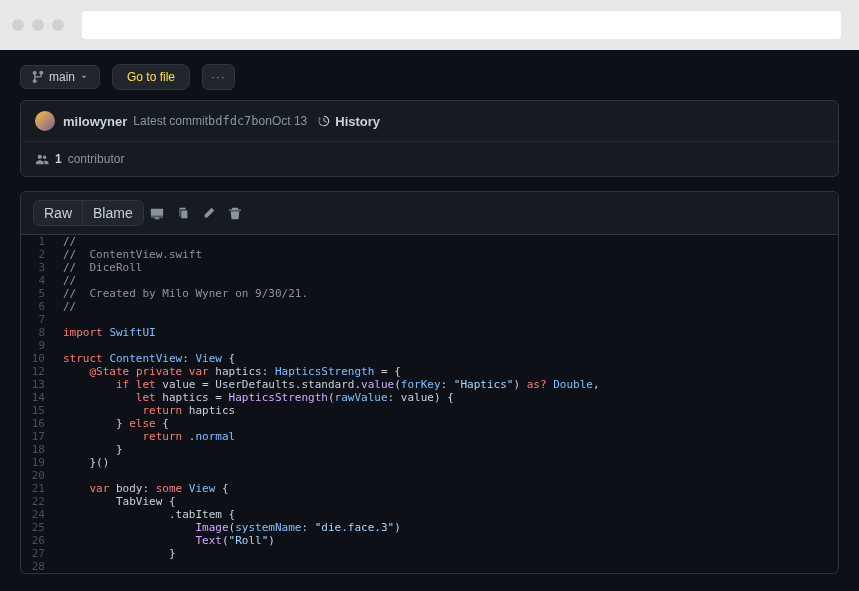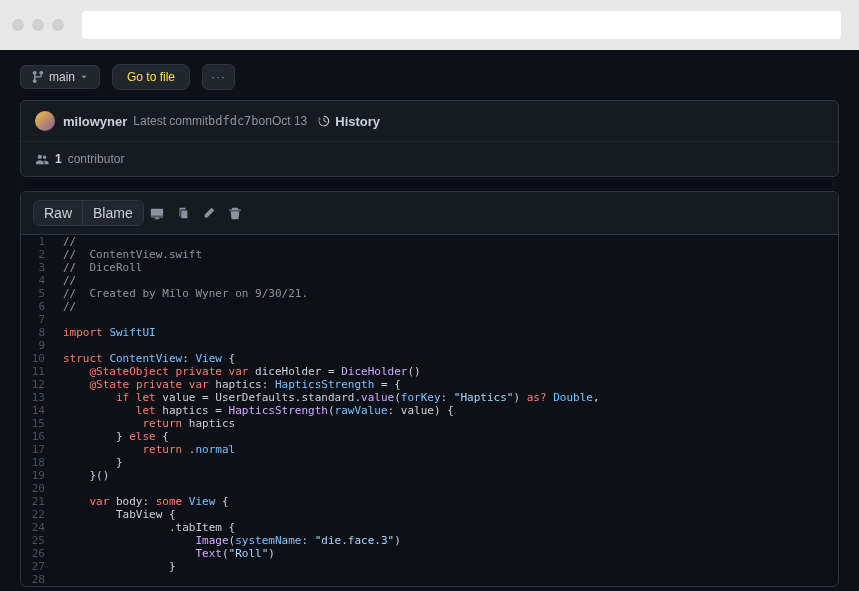--- a/index.html
+++ b/index.html
@@ -259,21 +259,20 @@
         <div class="code-line"><span class="line-num">1</span><span class="line-content"><span class="tok-comment">//</span></span></div>
         <div class="code-line"><span class="line-num">2</span><span class="line-content"><span class="tok-comment">//  ContentView.swift</span></span></div>
         <div class="code-line"><span class="line-num">3</span><span class="line-content"><span class="tok-comment">//  DiceRoll</span></span></div>
         <div class="code-line"><span class="line-num">4</span><span class="line-content"><span class="tok-comment">//</span></span></div>
         <div class="code-line"><span class="line-num">5</span><span class="line-content"><span class="tok-comment">//  Created by Milo Wyner on 9/30/21.</span></span></div>
         <div class="code-line"><span class="line-num">6</span><span class="line-content"><span class="tok-comment">//</span></span></div>
         <div class="code-line"><span class="line-num">7</span><span class="line-content"></span></div>
         <div class="code-line"><span class="line-num">8</span><span class="line-content"><span class="tok-keyword">import</span><span> </span><span class="tok-type">SwiftUI</span></span></div>
         <div class="code-line"><span class="line-num">9</span><span class="line-content"></span></div>
         <div class="code-line"><span class="line-num">10</span><span class="line-content"><span class="tok-keyword">struct</span><span> </span><span class="tok-type">ContentView</span><span>: </span><span class="tok-type">View</span><span> {</span></span></div>
-        <div class="code-line"><span class="line-num">11</span><span class="line-content"><span>    </span><span class="tok-keyword">@StateObject</span><span> </span><span class="tok-keyword">private</span><span> </span><span class="tok-keyword">var</span><span> diceHolder </span><span>= </span><span class="tok-func">DiceHolder</span><span>()</span></span></div>
         <div class="code-line"><span class="line-num">12</span><span class="line-content"><span>    </span><span class="tok-keyword">@State</span><span> </span><span class="tok-keyword">private</span><span> </span><span class="tok-keyword">var</span><span> haptics: </span><span class="tok-type">HapticsStrength</span><span> = {</span></span></div>
         <div class="code-line"><span class="line-num">13</span><span class="line-content"><span>        </span><span class="tok-keyword">if</span><span> </span><span class="tok-keyword">let</span><span> value = UserDefaults.standard.</span><span class="tok-func">value</span><span>(</span><span class="tok-prop">forKey</span><span>: </span><span class="tok-string">"Haptics"</span><span>) </span><span class="tok-keyword">as?</span><span> </span><span class="tok-type">Double</span><span>,</span></span></div>
         <div class="code-line"><span class="line-num">14</span><span class="line-content"><span>           </span><span class="tok-keyword">let</span><span> haptics = </span><span class="tok-func">HapticsStrength</span><span>(</span><span class="tok-prop">rawValue</span><span>: value) {</span></span></div>
         <div class="code-line"><span class="line-num">15</span><span class="line-content"><span>            </span><span class="tok-keyword">return</span><span> haptics</span></span></div>
         <div class="code-line"><span class="line-num">16</span><span class="line-content"><span>        } </span><span class="tok-keyword">else</span><span> {</span></span></div>
         <div class="code-line"><span class="line-num">17</span><span class="line-content"><span>            </span><span class="tok-keyword">return</span><span> .</span><span class="tok-prop">normal</span></span></div>
         <div class="code-line"><span class="line-num">18</span><span class="line-content"><span>        }</span></span></div>
         <div class="code-line"><span class="line-num">19</span><span class="line-content"><span>    }()</span></span></div>
         <div class="code-line"><span class="line-num">20</span><span class="line-content"></span></div>
         <div class="code-line"><span class="line-num">21</span><span class="line-content"><span>    </span><span class="tok-keyword">var</span><span> body: </span><span class="tok-keyword">some</span><span> </span><span class="tok-type">View</span><span> {</span></span></div>

